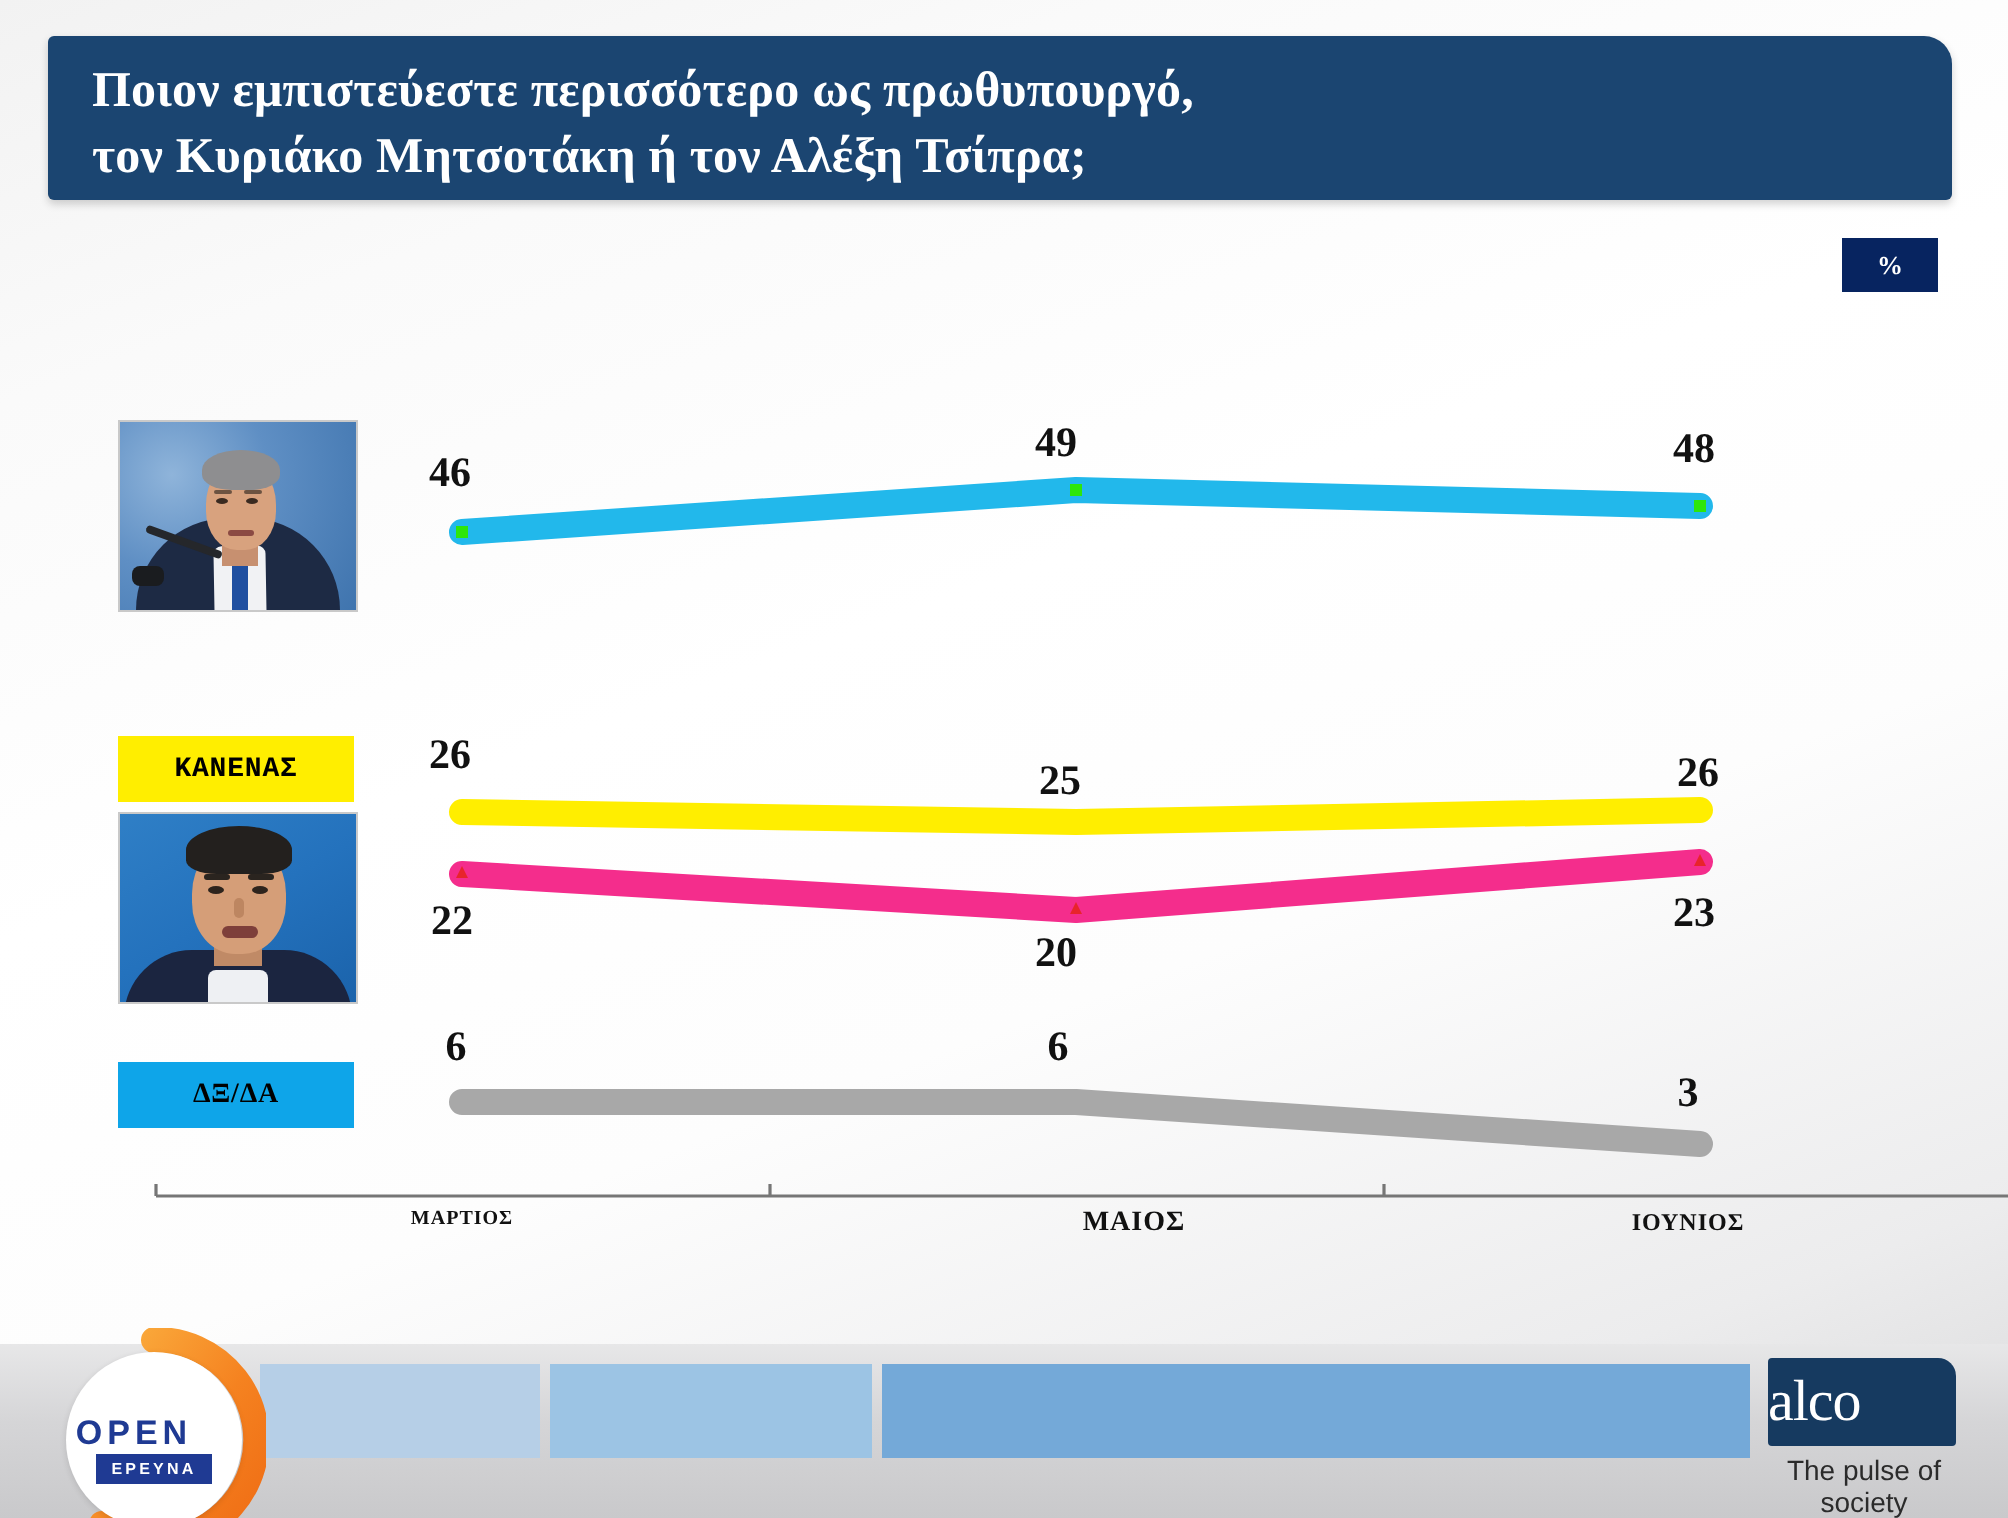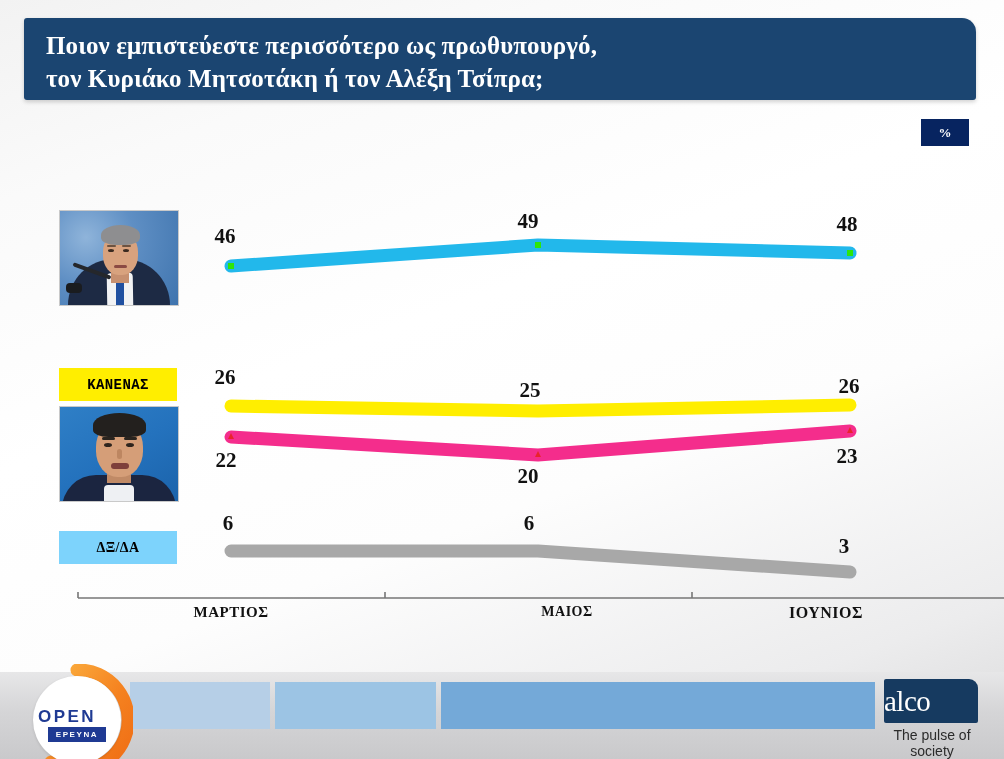--- a/index.html
+++ b/index.html
@@ -88,21 +88,21 @@
   .ts-mouth{position:absolute;left:51px;top:56px;width:18px;height:6px;
       background:#7e3f3a;border-radius:6px;}
 
   
   .chip{
     position:absolute;width:118px;height:33px;
     display:flex;align-items:center;justify-content:center;
     font-size:14px;font-weight:bold;color:#000000;letter-spacing:.4px;
   }
   .chip-kanenas{left:59px;top:368px;background:#ffee00;font-family:Liberation Mono, monospace;}
-  .chip-dxda{left:59px;top:531px;background:#7dd3fc;}
+  .chip-dxda{left:59px;top:531px;background:#0ea5e9;}
 
   
   .vlabel{
     position:absolute;font-size:21px;font-weight:bold;color:#111111;
     text-align:center;width:46px;
   }
 
   
   .footer{
     position:absolute;left:0;top:672px;width:1004px;height:87px;
@@ -229,23 +229,23 @@
   <div class="vlabel" style="left:826px;top:374px;">26</div>
 
   <div class="vlabel" style="left:203px;top:448px;">22</div>
   <div class="vlabel" style="left:505px;top:464px;">20</div>
   <div class="vlabel" style="left:824px;top:444px;">23</div>
 
   <div class="vlabel" style="left:205px;top:511px;">6</div>
   <div class="vlabel" style="left:506px;top:511px;">6</div>
   <div class="vlabel" style="left:821px;top:534px;">3</div>
 
-  <div style="position:absolute;left:176px;top:604px;width:110px;text-align:center;font-size:15px;font-weight:bold;color:#111;letter-spacing:.5px;">ΜΑΡΤΙΟΣ</div>
+  <div style="position:absolute;left:176px;top:604px;width:110px;text-align:center;font-size:10px;font-weight:bold;color:#111;letter-spacing:.5px;">ΜΑΡΤΙΟΣ</div>
   <div style="position:absolute;left:512px;top:604px;width:110px;text-align:center;font-size:14px;font-weight:bold;color:#111;letter-spacing:.5px;">ΜΑΙΟΣ</div>
-  <div style="position:absolute;left:789px;top:604px;width:110px;font-size:16px;font-weight:bold;color:#111;letter-spacing:.5px;">ΙΟΥΝΙΟΣ</div>
+  <div style="position:absolute;left:789px;top:604px;width:110px;text-align:center;font-size:12px;font-weight:bold;color:#111;letter-spacing:.5px;">ΙΟΥΝΙΟΣ</div>
 
   <div class="footer"></div>
   <div class="fbar fbar1"></div>
   <div class="fbar fbar2"></div>
   <div class="fbar fbar3"></div>
 
   <div class="open-logo">
     <svg class="open-ring" viewBox="0 0 112 112">
       <defs>
         <linearGradient id="og" x1="0" y1="0" x2="1" y2="1">

